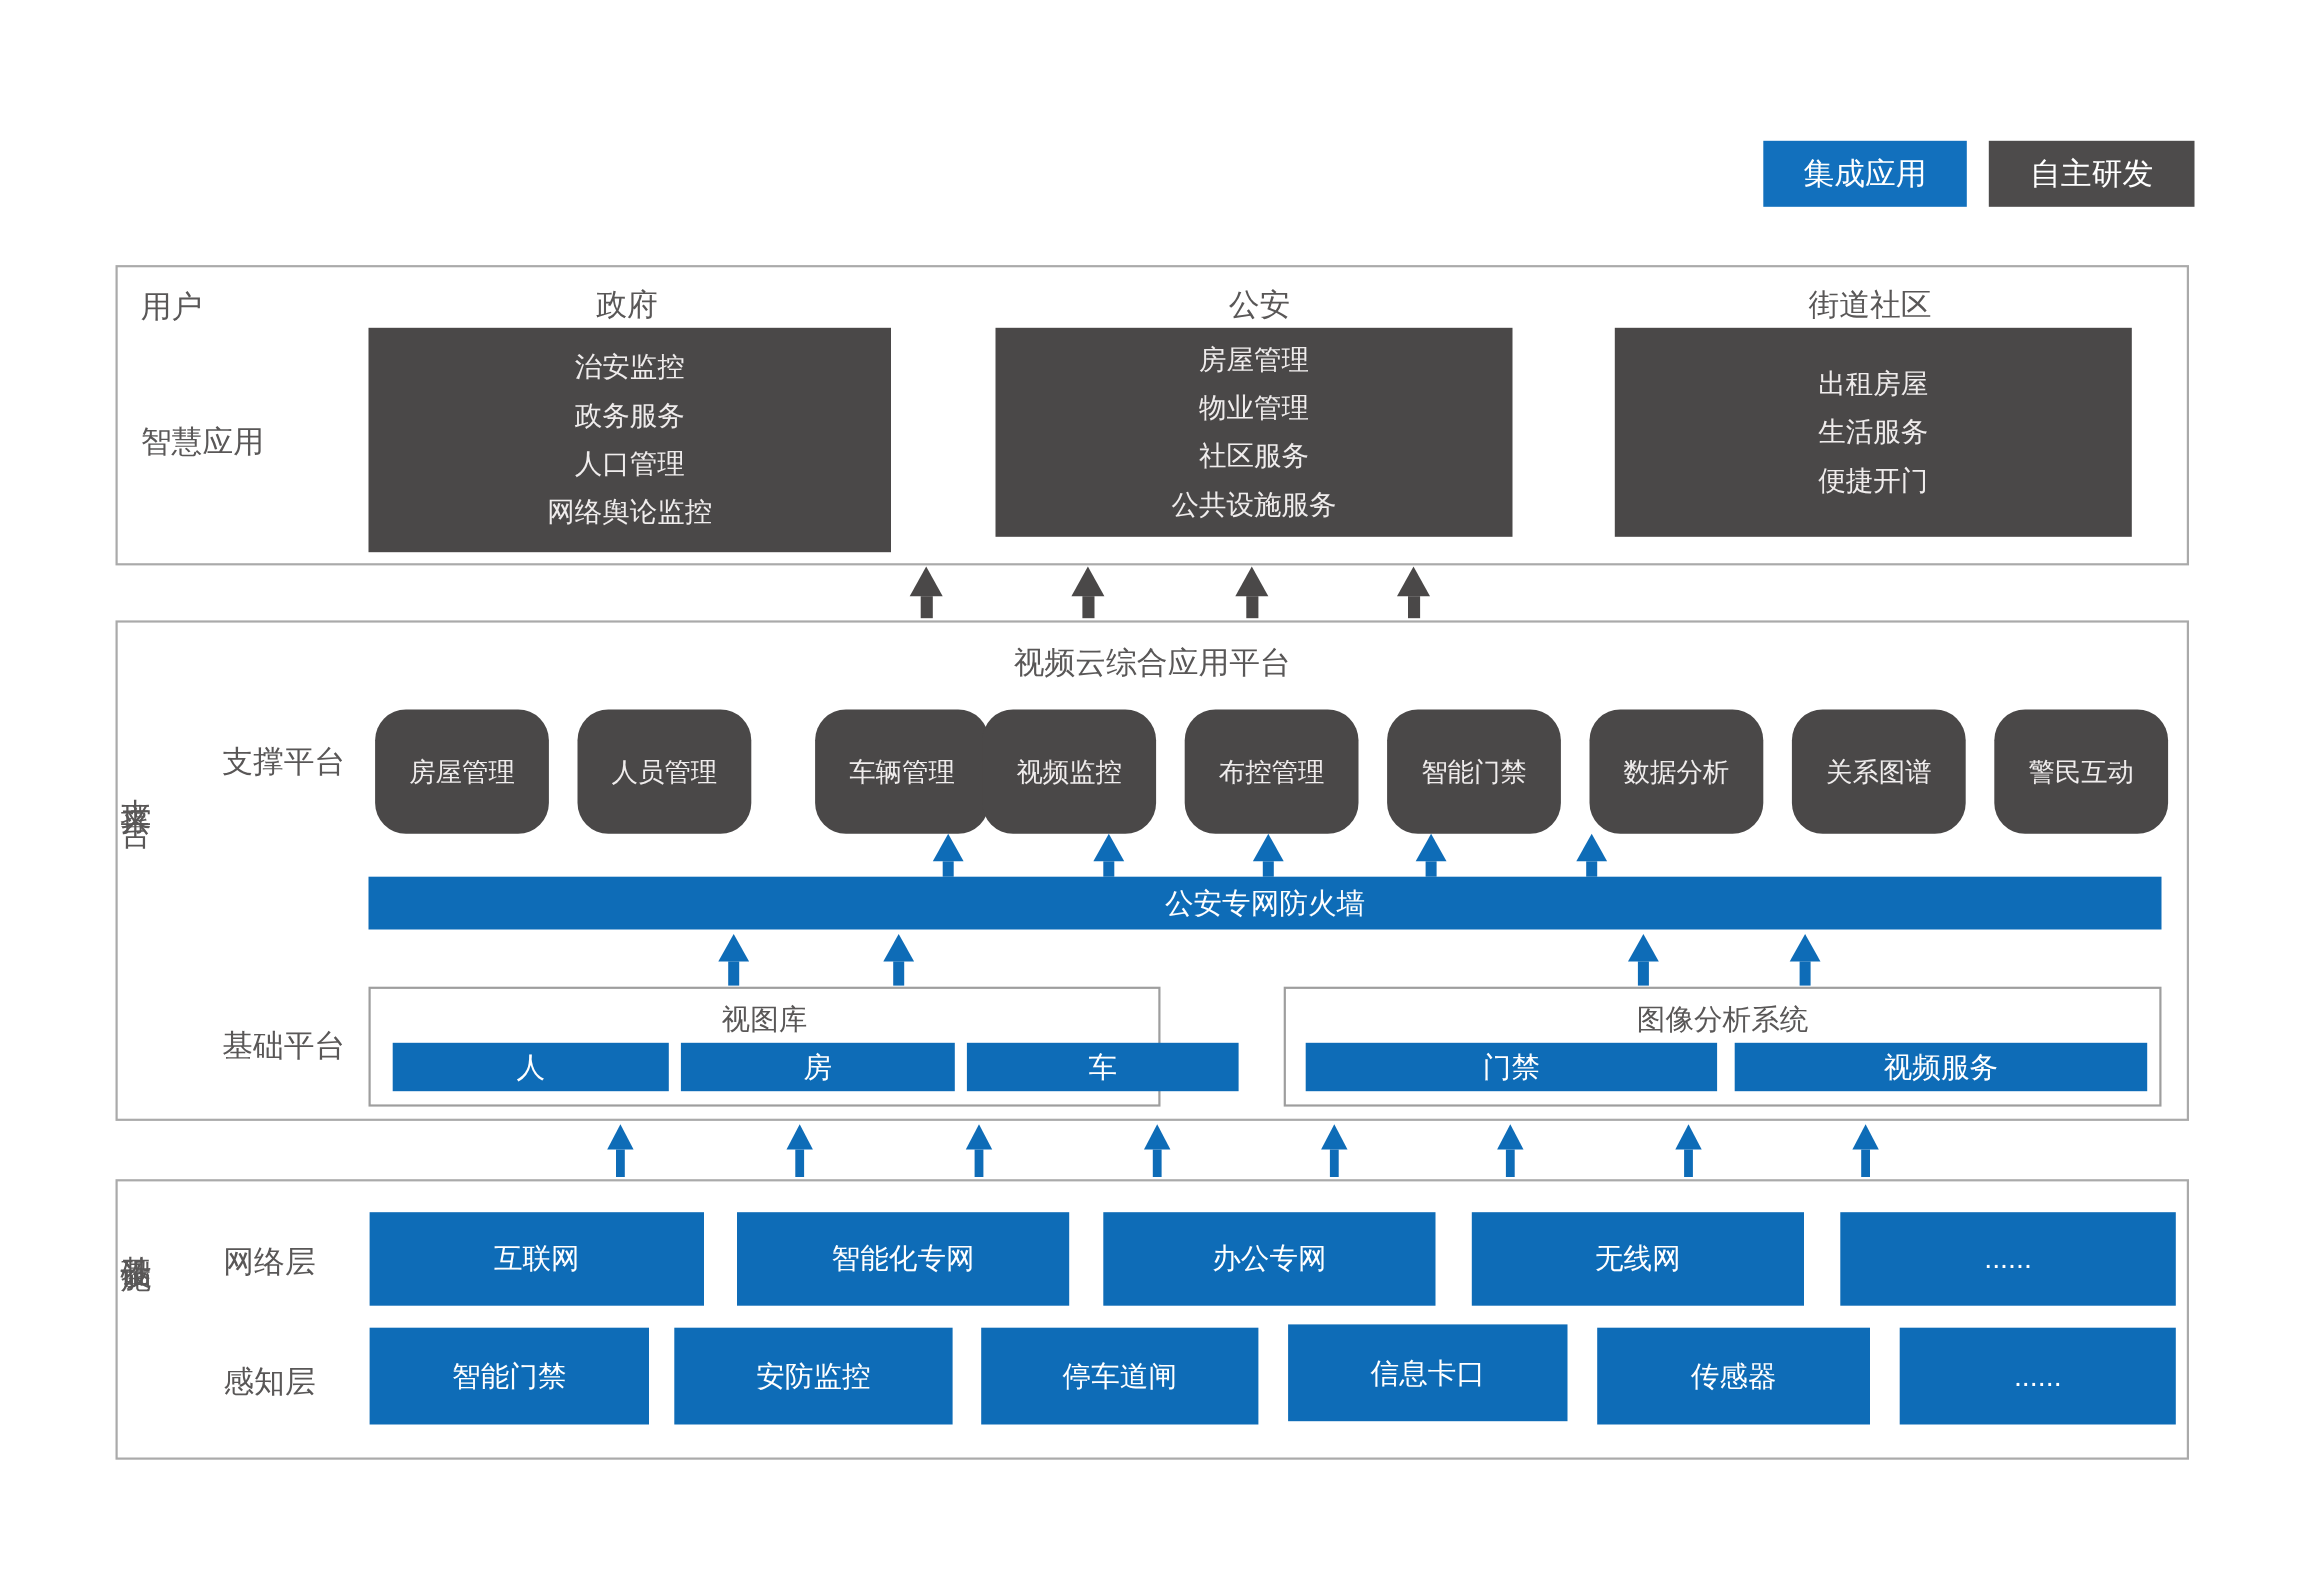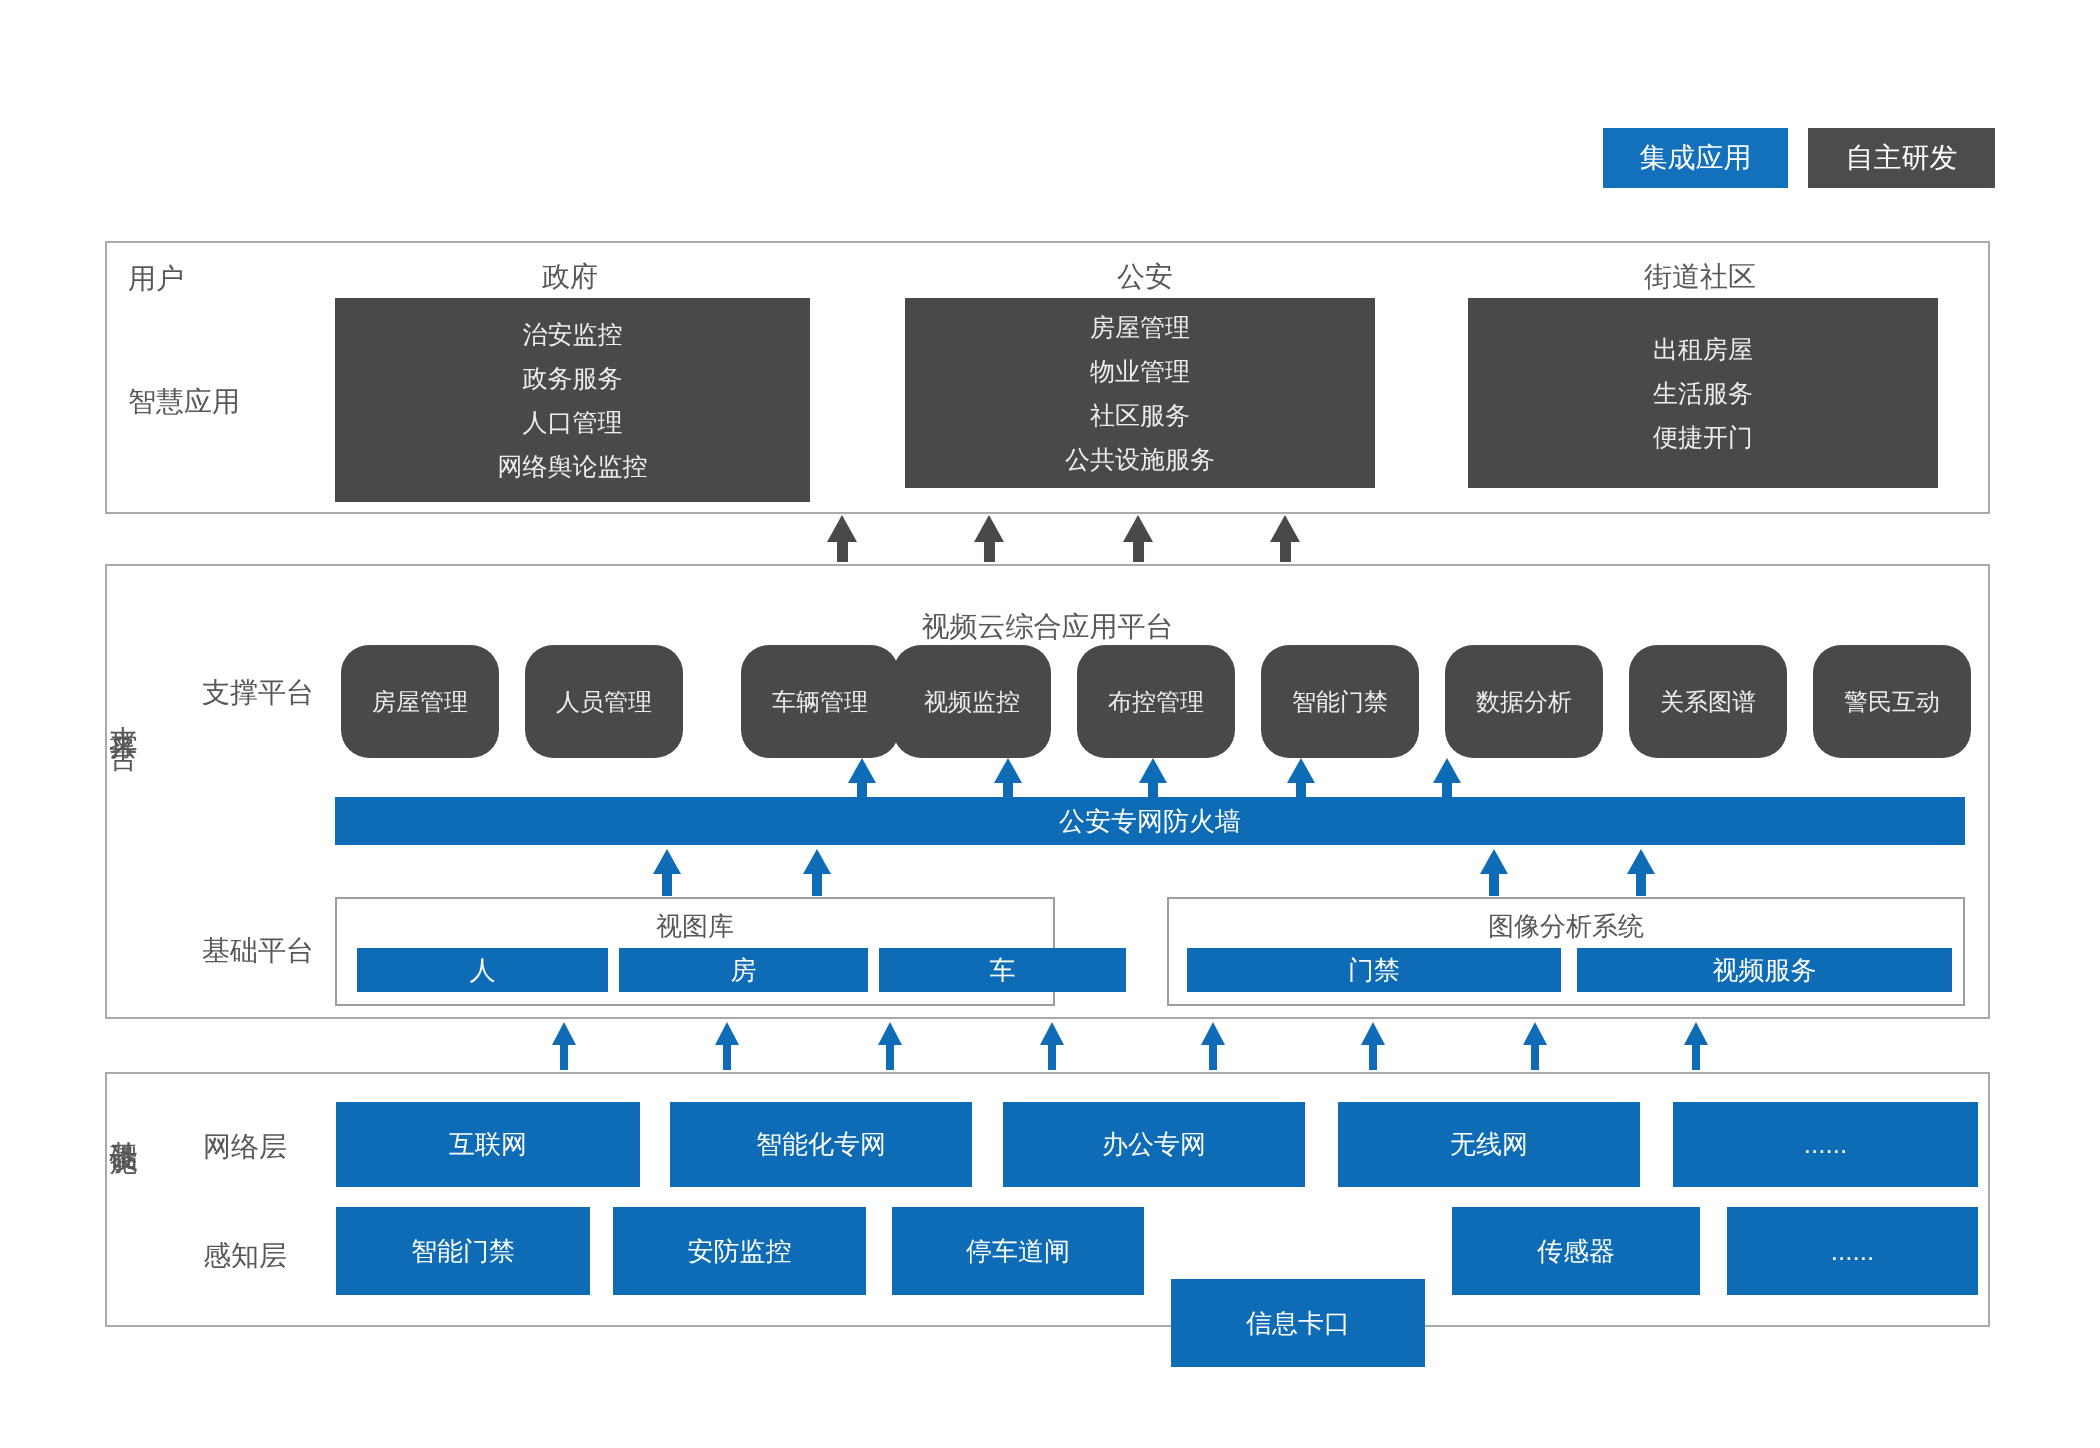--- a/index.html
+++ b/index.html
@@ -102,21 +102,21 @@
       <div class="head"></div>
       <div class="stem"></div>
     </div>
   <div class="arrow arrow-dark" style="left:1270px;top:515px;width:30px;height:47px;">
       <div class="head"></div>
       <div class="stem"></div>
     </div>
 
   <div class="section" style="left:105px;top:564px;width:1885px;height:455px;"></div>
 
-  <div class="abs gray-label center" style="left:105px;top:584px;width:1885px;margin-top:24px;">视频云综合应用平台</div>
+  <div class="abs gray-label center" style="left:105px;top:584px;width:1885px;">视频云综合应用平台</div>
 
   <div class="abs vlabel" style="left:108px;top:703px;height:210px;">支撑平台</div>
 
   <div class="abs gray-label center" style="left:158px;top:674px;width:200px;">支撑平台</div>
 
   <div class="roundbox" style="left:341px;">
       <span>房屋管理</span>
     </div>
   <div class="roundbox" style="left:525px;">
       <span>人员管理</span>
@@ -268,21 +268,21 @@
 
   <div class="bluebar" style="left:336px;top:1207px;width:254px;height:88px;">
       <span>智能门禁</span>
     </div>
   <div class="bluebar" style="left:613px;top:1207px;width:253px;height:88px;">
       <span>安防监控</span>
     </div>
   <div class="bluebar" style="left:892px;top:1207px;width:252px;height:88px;">
       <span>停车道闸</span>
     </div>
-  <div class="bluebar" style="left:1171px;top:1279px;width:254px;height:88px;">
+  <div class="bluebar" style="left:1171px;top:1204px;width:254px;height:88px;">
       <span>信息卡口</span>
     </div>
   <div class="bluebar" style="left:1452px;top:1207px;width:248px;height:88px;">
       <span>传感器</span>
     </div>
   <div class="bluebar" style="left:1727px;top:1207px;width:251px;height:88px;">
       <span>......</span>
     </div>
 
 </div>

